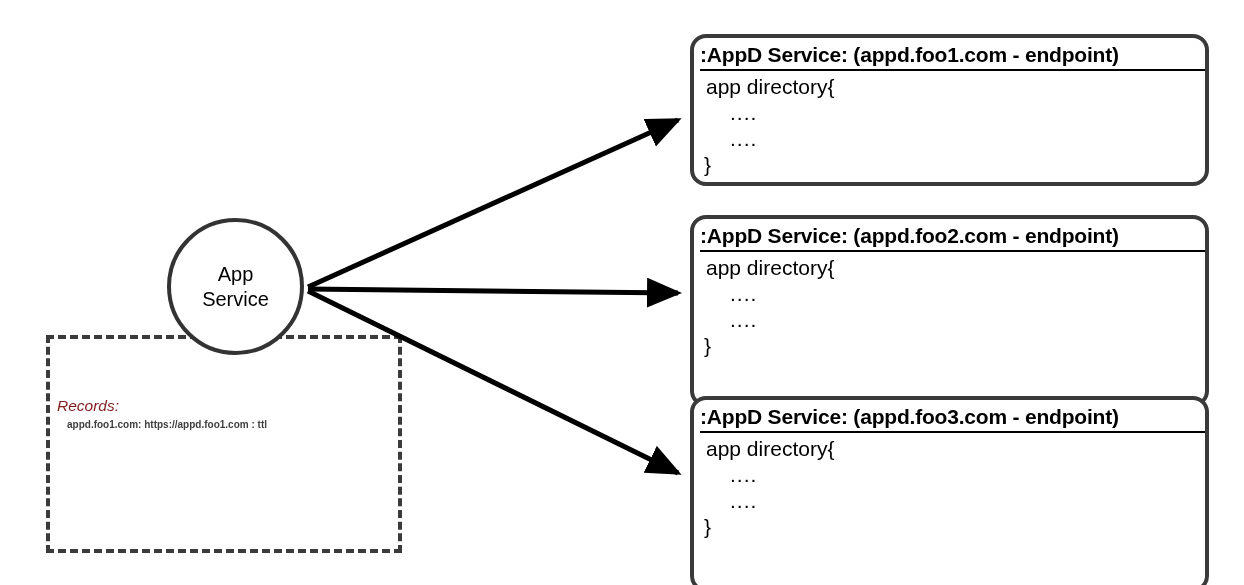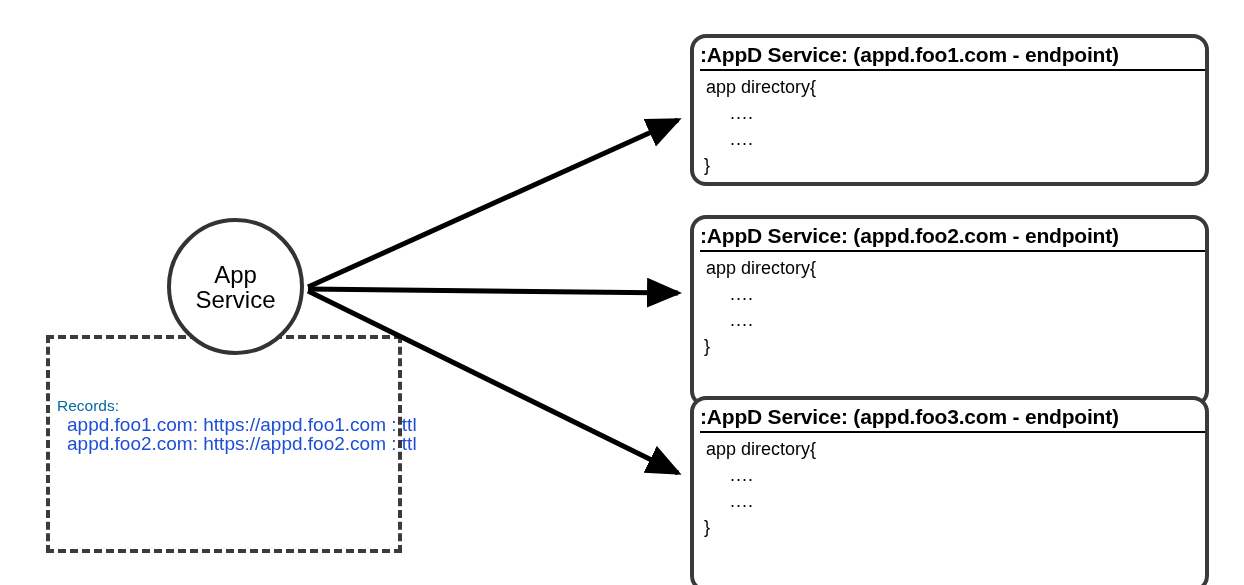--- a/index.html
+++ b/index.html
@@ -28,21 +28,21 @@
     border-radius: 50%;
     box-sizing: border-box;
     background: #ffffff;
     display: flex;
     flex-direction: column;
     align-items: center;
     justify-content: center;
     z-index: 6;
   }
   .launcher-line {
-    font-size: 24px;
+    font-size: 20px;
     line-height: 25px;
     color: #000000;
     text-align: center;
     white-space: nowrap;
   }
 
   
   .records-box {
     position: absolute;
     left: 46px;
@@ -56,29 +56,31 @@
   }
   .records-text {
     position: absolute;
     left: 57px;
     top: 396px;
     z-index: 5;
   }
   .records-title {
     font-size: 15.5px;
     line-height: 19px;
-    color: #0369a1;
+    color: #7f1d1d;
     white-space: nowrap;
+    font-style: italic;
   }
   .records-line {
-    font-size: 19px;
+    font-size: 10px;
     line-height: 19px;
-    color: #1d4ed8;
+    color: #404040;
     white-space: nowrap;
     padding-left: 10px;
+    font-weight: bold;
   }
 
   
   .service-box {
     position: absolute;
     left: 690px;
     width: 519px;
     box-sizing: border-box;
     border: 4px solid #3a3a3a;
     border-radius: 16px;
@@ -101,21 +103,21 @@
     letter-spacing: -0.2px;
     color: #000000;
     border-bottom: 2.5px solid #000000;
     padding-bottom: 1px;
     white-space: nowrap;
   }
   .svc-body {
     position: absolute;
     left: 10px;
     top: 36px;
-    font-size: 18px;
+    font-size: 21px;
     line-height: 26px;
     color: #000000;
   }
   .svc-body .line-open  { padding-left: 2px; }
   .svc-body .line-dots  { padding-left: 26px; letter-spacing: 1px; }
   .svc-body .line-close { padding-left: 0px; }
 
   
   #arrows {
     position: absolute;
@@ -140,21 +142,20 @@
     </defs>
     <line x1="308" y1="287" x2="678" y2="120" stroke="#000000" stroke-width="5" marker-end="url(#arrowhead)"></line>
     <line x1="308" y1="289" x2="678" y2="293" stroke="#000000" stroke-width="5" marker-end="url(#arrowhead)"></line>
     <line x1="308" y1="291" x2="678" y2="473" stroke="#000000" stroke-width="5" marker-end="url(#arrowhead)"></line>
   </svg>
 
   <div class="records-box"></div>
   <div class="records-text">
     <div class="records-title">Records:</div>
     <div class="records-line">appd.foo1.com: https://appd.foo1.com : ttl</div>
-    <div class="records-line">appd.foo2.com: https://appd.foo2.com : ttl</div>
   </div>
 
   <div class="launcher">
     <div class="launcher-line">App</div>
     <div class="launcher-line">Service</div>
   </div>
 
   <div class="service-box svc1">
     <div class="svc-title">:AppD Service: (appd.foo1.com - endpoint)</div>
     <div class="svc-body">

